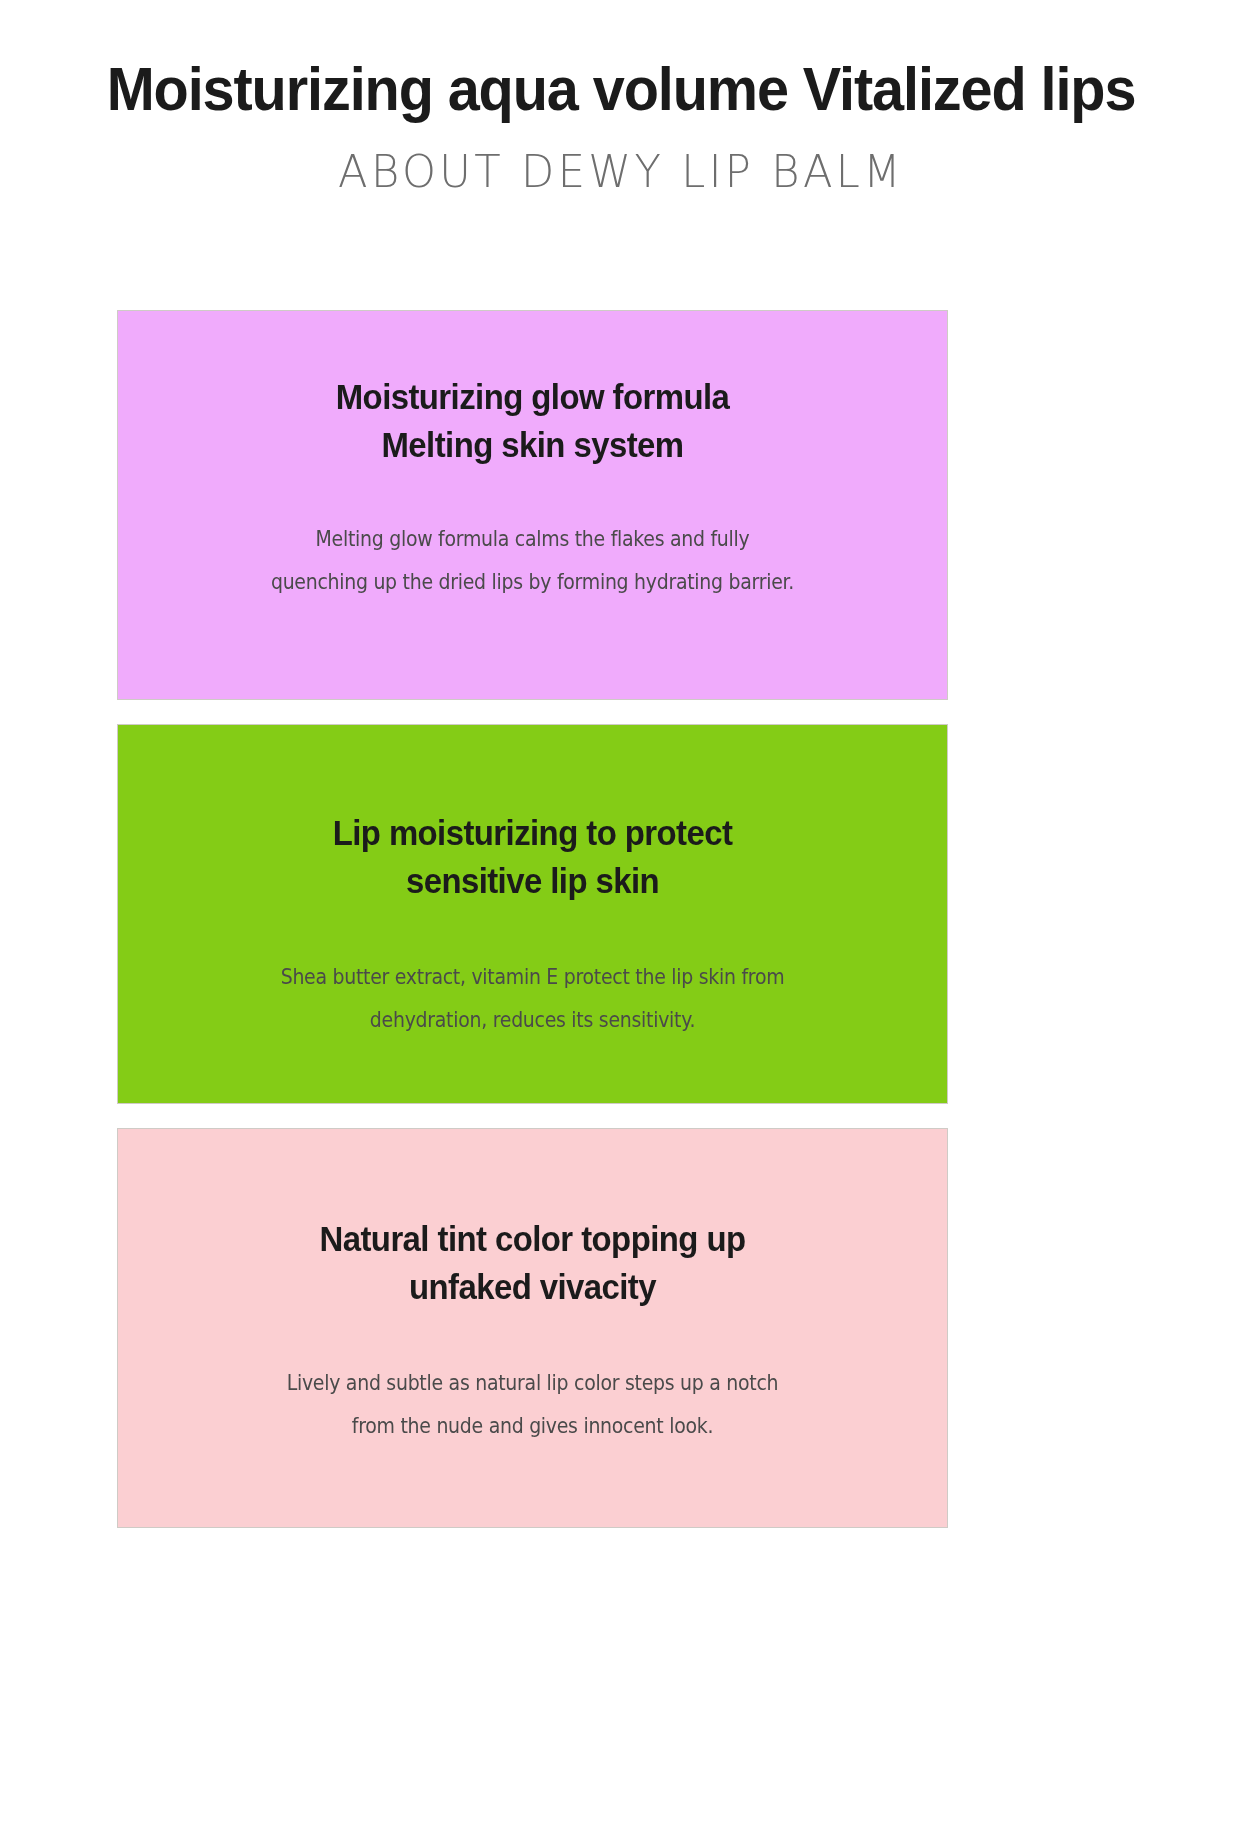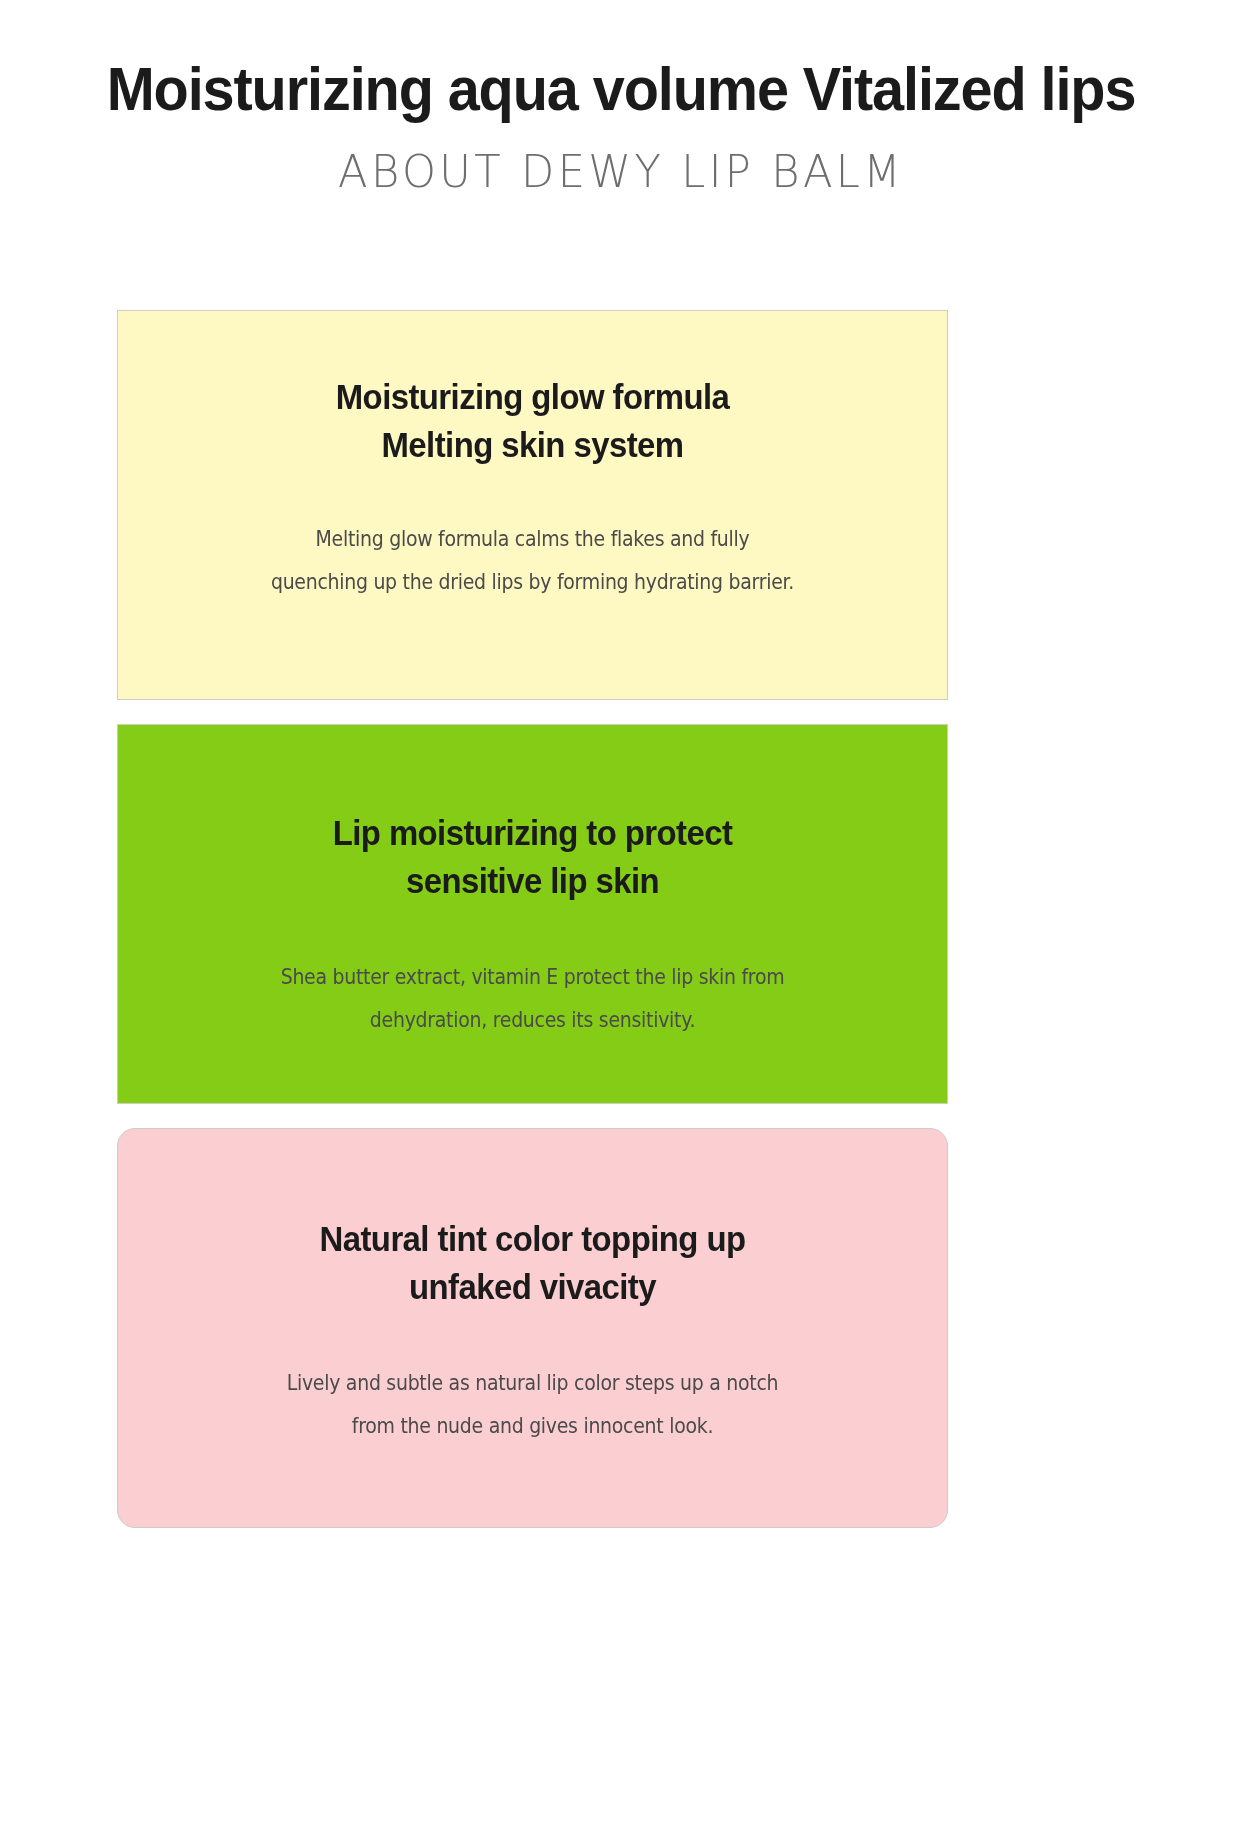--- a/index.html
+++ b/index.html
@@ -67,24 +67,24 @@
   .card {
     box-sizing: border-box;
     width: 831px;
     border: 1px solid #cfcbc6;
     text-align: center;
     position: relative;
     margin-bottom: 24px;
     overflow: hidden;
   }
 
-  .card:last-child { margin-bottom: 8px; border-radius: 18px; }
+  .card:last-child { margin-bottom: 8px; }
 
   .card-cream {
-    background: #fef9c3;
+    background: #f0abfc;
     height: 390px;
   }
 
   .card-pink-light {
     background: #84cc16;
     height: 380px;
   }
 
   .card-pink-deep {
     background: #fbcfd2;

